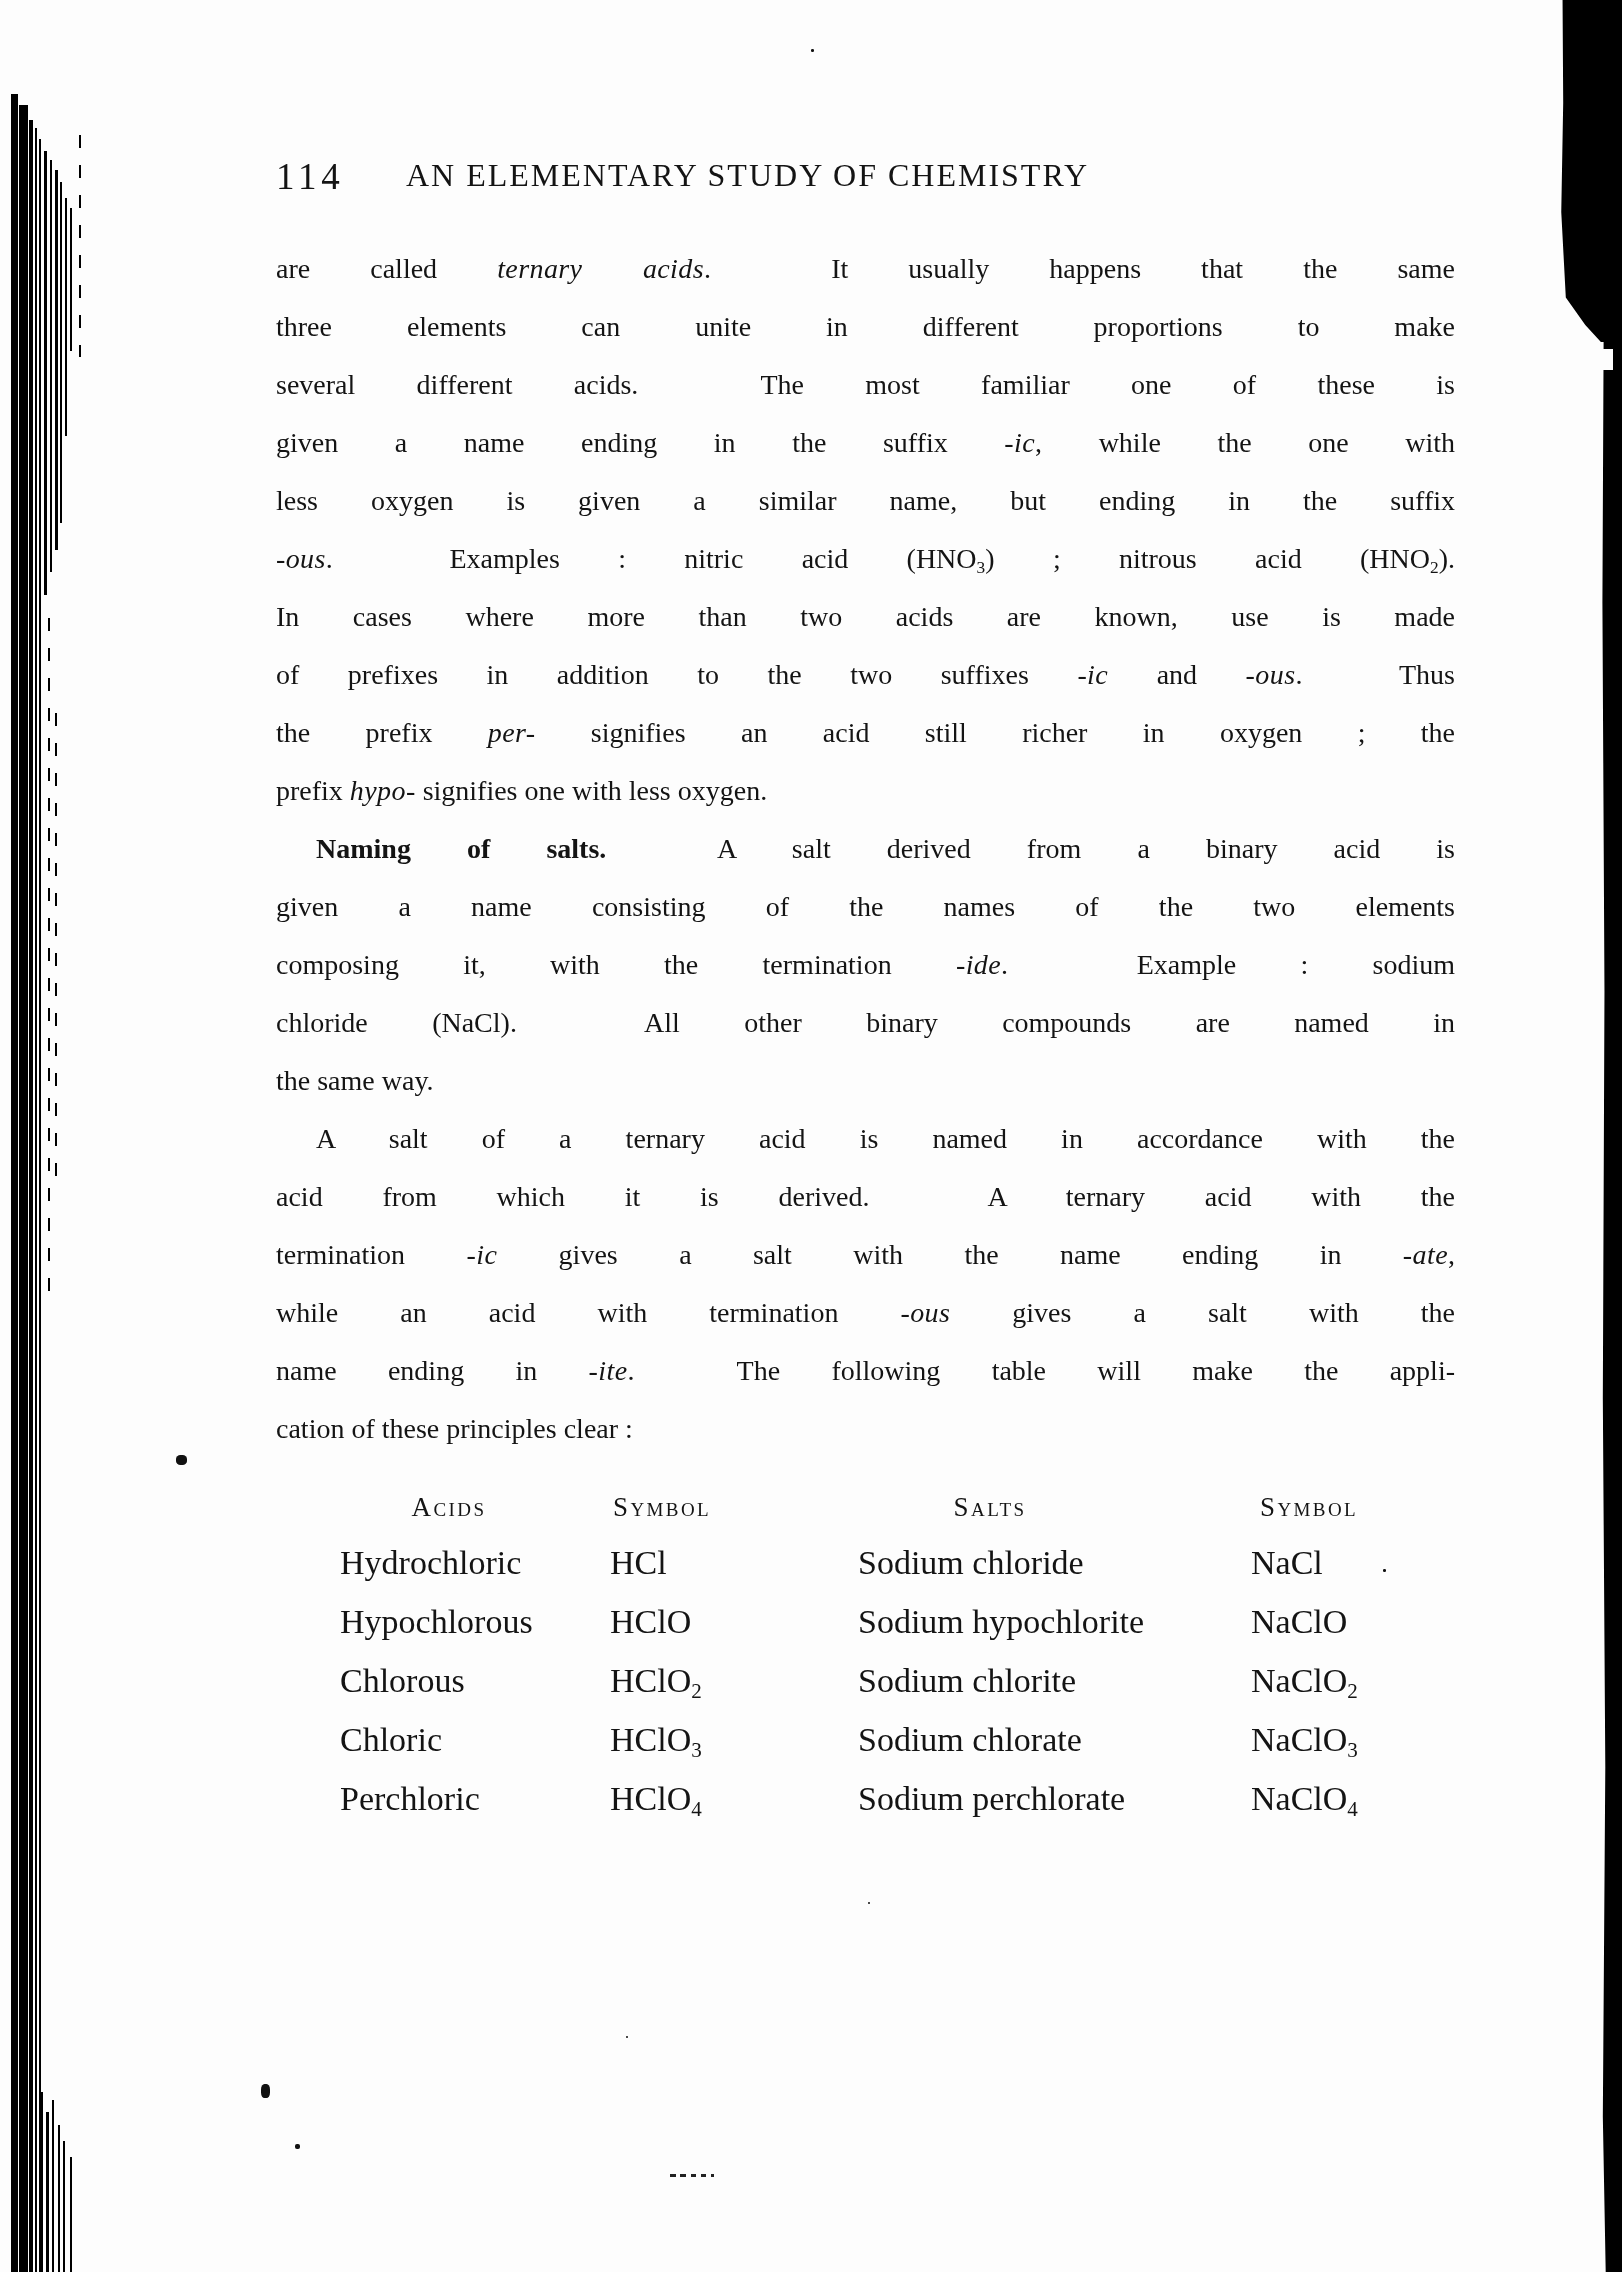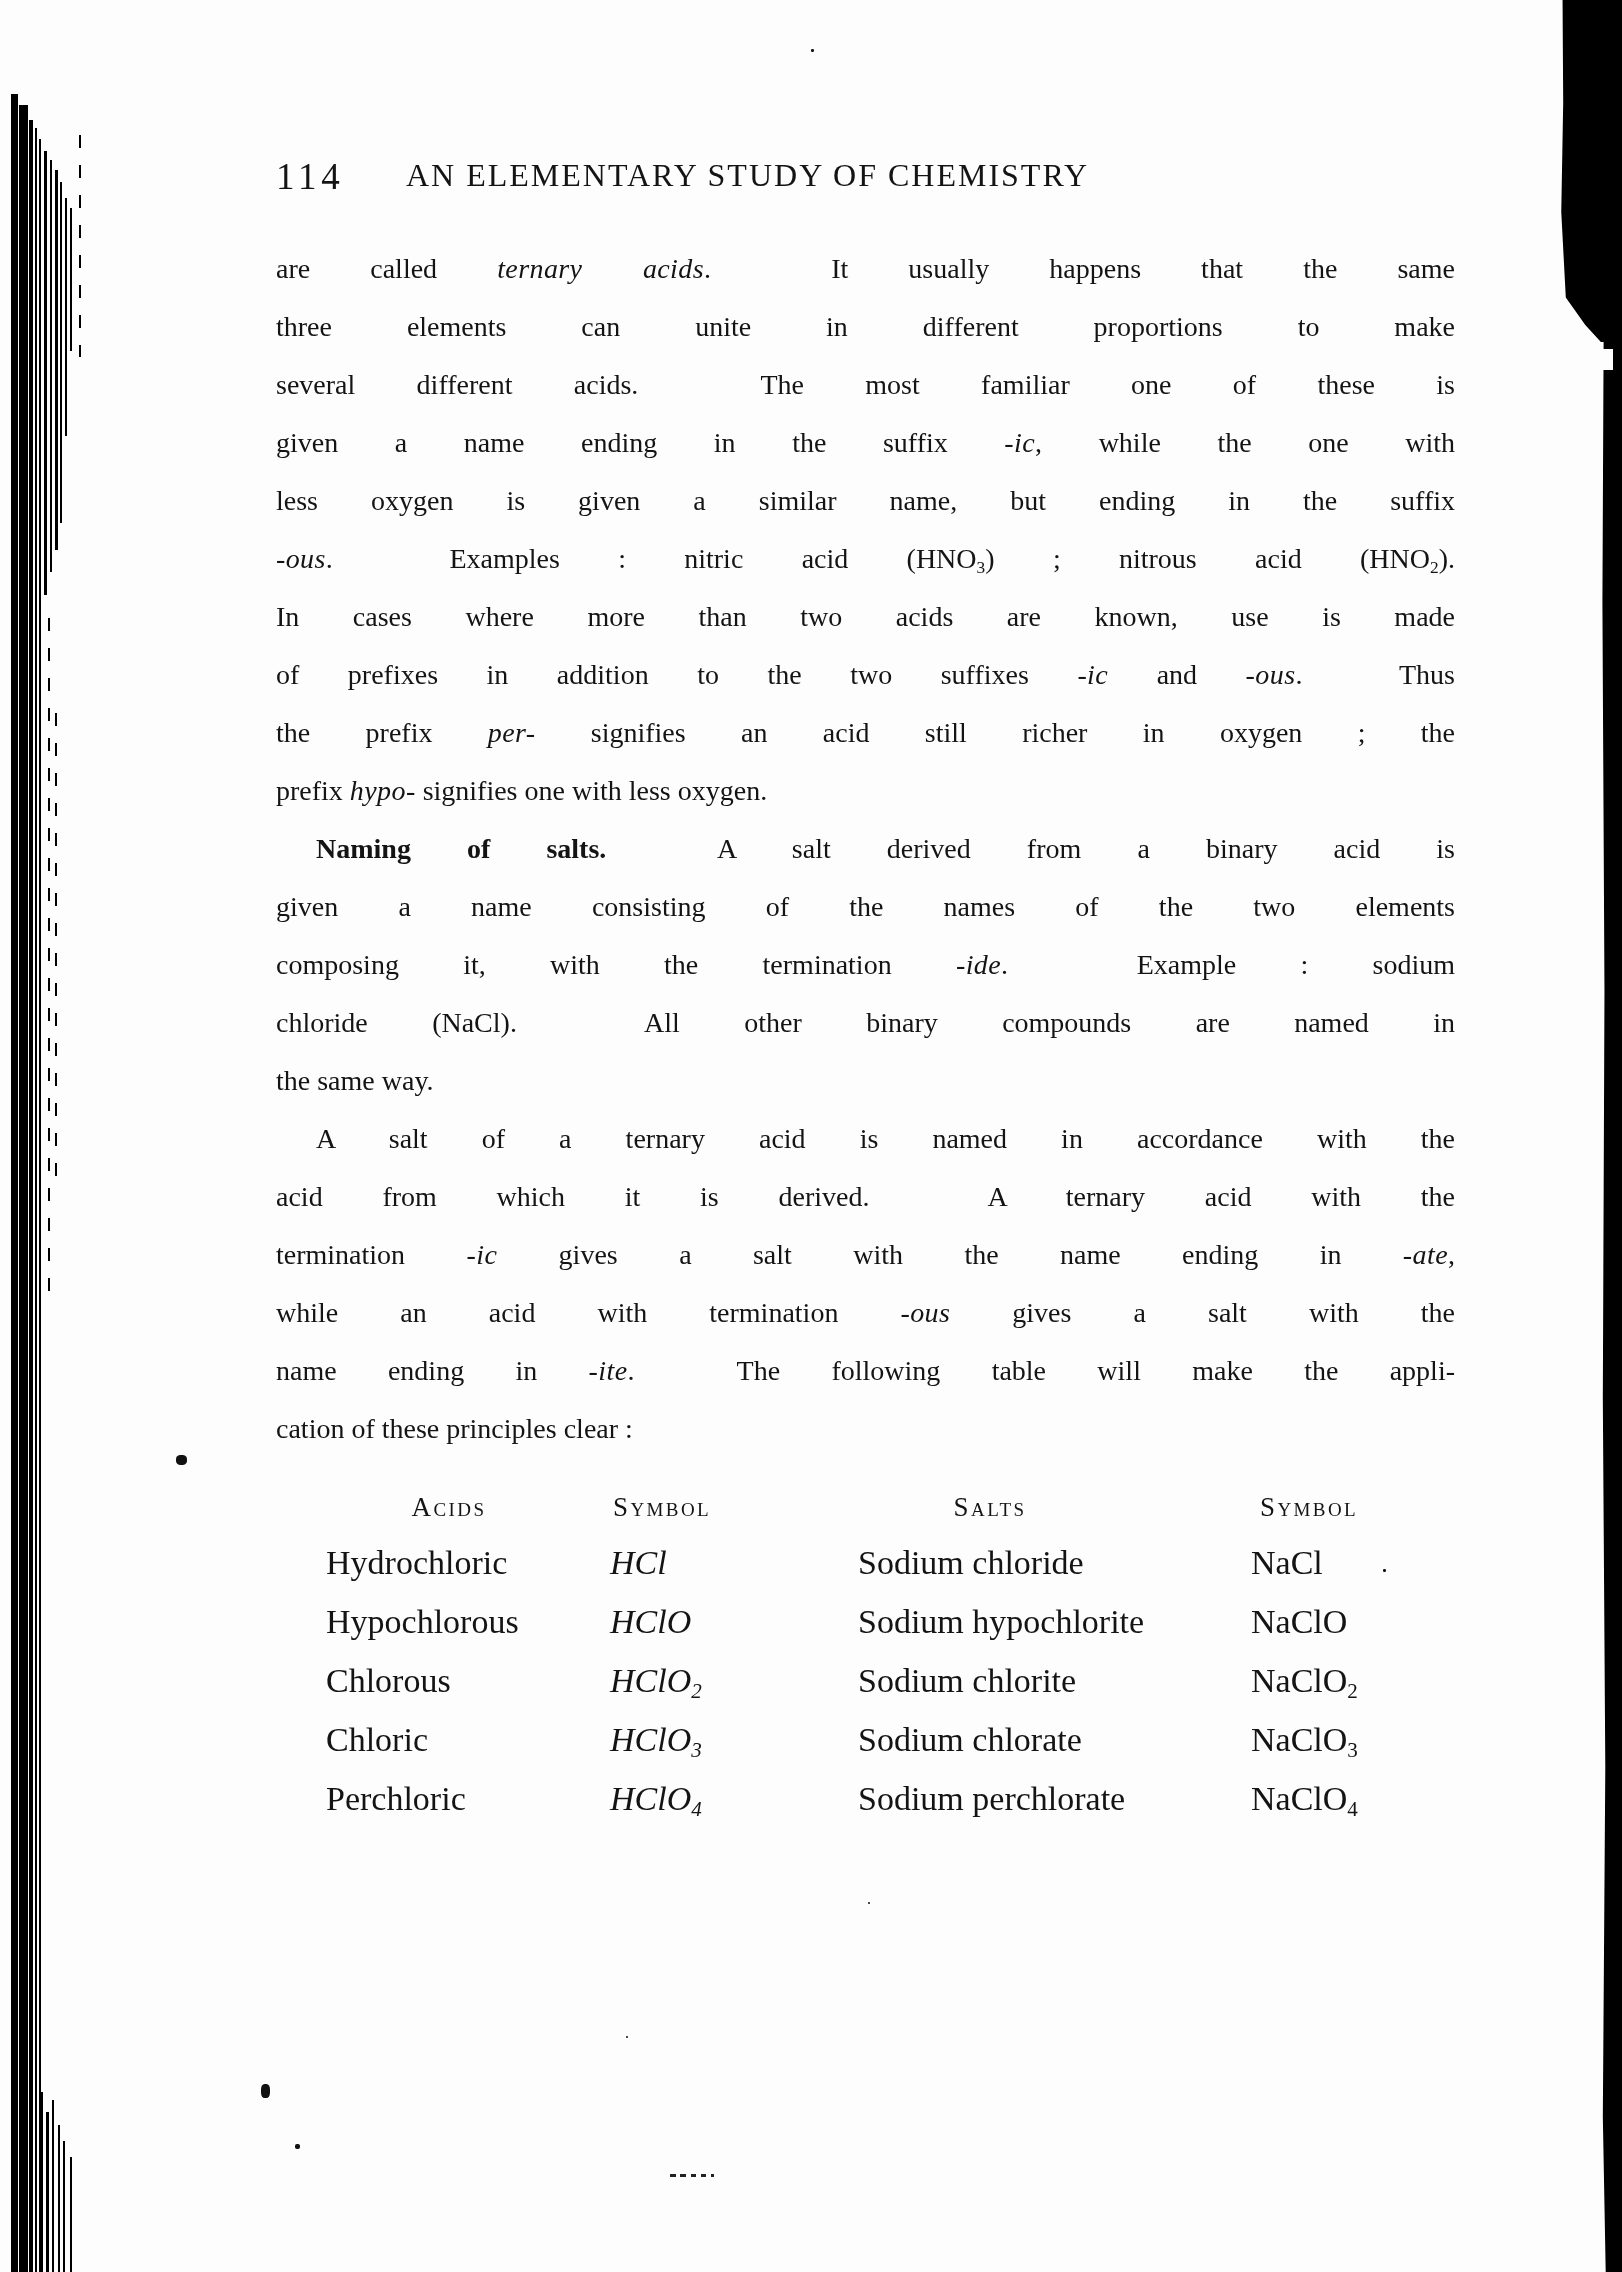--- a/index.html
+++ b/index.html
@@ -51,22 +51,22 @@
   .trow.thead{height:52px;padding-left:17px;}
   .thead span{
     position:absolute; top:0; transform:translateX(-50%);
     font-variant:small-caps; font-size:27px; letter-spacing:2.4px; line-height:48px;
   }
   .thead span:nth-child(1){left:449px;}
   .thead span:nth-child(2){left:662px;}
   .thead span:nth-child(3){left:990px;}
   .thead span:nth-child(4){left:1309px;}
   .td{position:absolute; top:0; font-size:34px; line-height:55px; white-space:nowrap;}
-  .trow:not(.thead) span:nth-child(1){left:326px;}
-  .trow:not(.thead) span:nth-child(2){left:610px;font-style:italic;}
+  .trow:not(.thead) span:nth-child(1){left:340px;}
+  .trow:not(.thead) span:nth-child(2){left:610px;}
   .trow:not(.thead) span:nth-child(3){left:858px;}
   .trow:not(.thead) span:nth-child(4){left:1251px;}
 </style>
 </head>
 <body>
 
 <div class="page">
 
   <div>
     <div class="st" style="left:11px;top:94px;width:7.1px;height:2179px;"></div>

